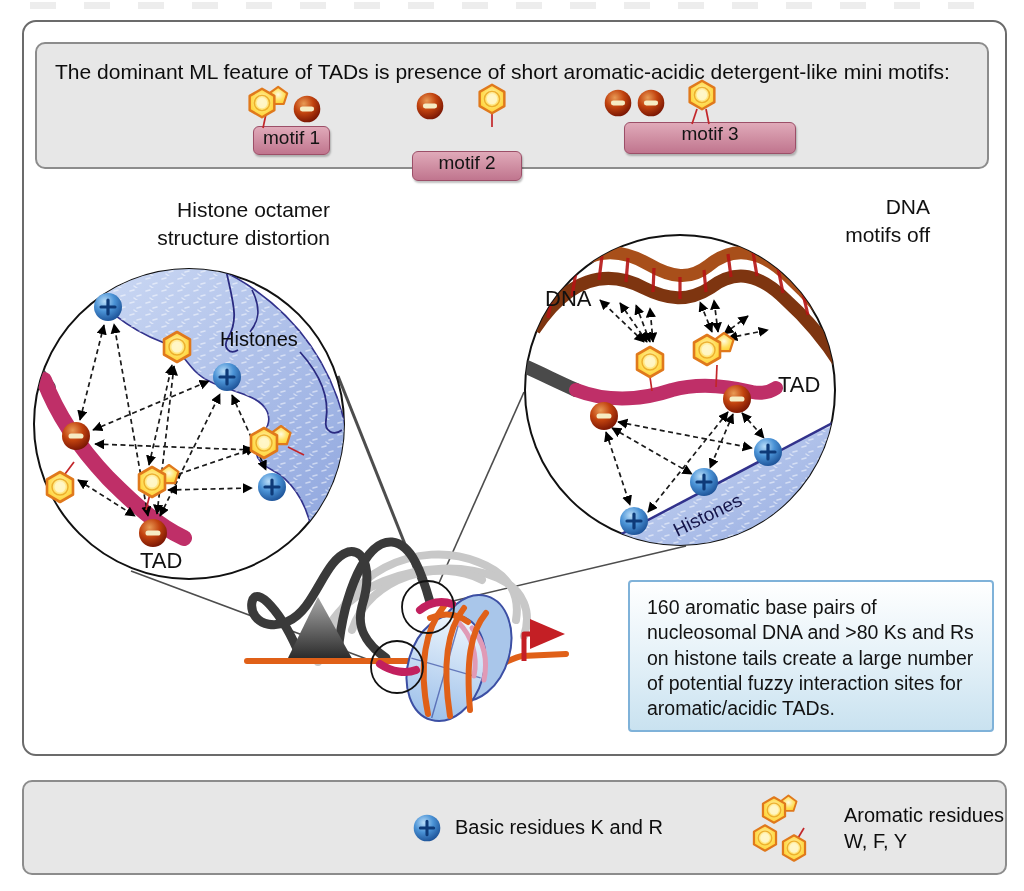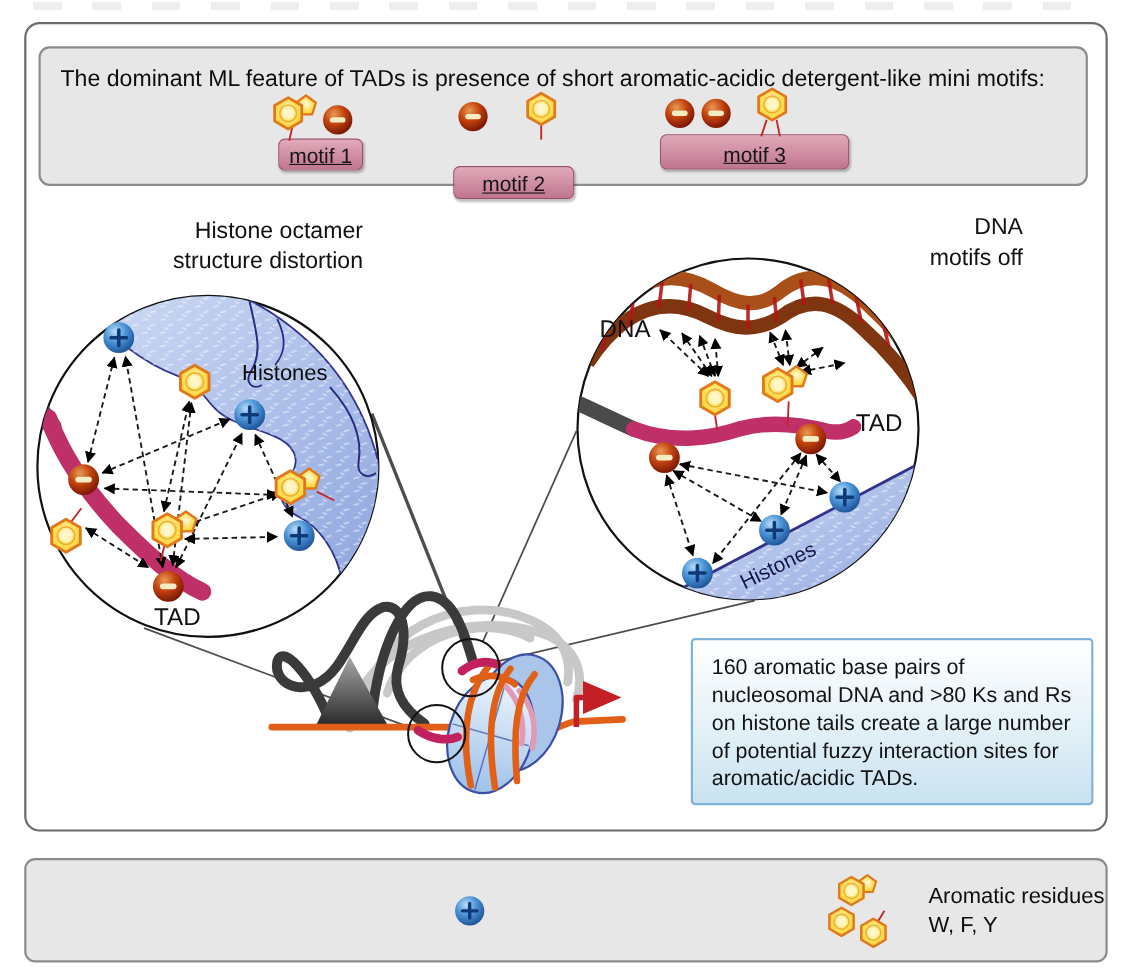--- a/index.html
+++ b/index.html
@@ -15,25 +15,25 @@
   #main-panel{left:22px;top:20px;width:981px;height:732px;background:#ffffff;
     border:2px solid #6b6b6b;border-radius:14px;}
 
   #banner{left:35px;top:42px;width:950px;height:123px;background:#e7e7e7;
     border:2px solid #8c8c8c;border-radius:10px;}
   #banner-title{left:55px;top:60px;width:930px;font-size:21px;color:#0d0d0d;}
 
   .motif-box{position:absolute;border:1.5px solid #9c4f68;border-radius:6px;
     background:linear-gradient(180deg,#e0aab9 0%,#c député 100%);
     background:linear-gradient(180deg,#e0aab9 0%,#c0758e 100%);
-    display:flex;align-items:flex-end;justify-content:center;
-    font-size:19px;color:#141414;box-shadow:1px 2px 2px rgba(0,0,0,0.25);text-decoration:underline;}
+    display:flex;align-items:flex-start;justify-content:center;
+    font-size:19px;color:#141414;box-shadow:1px 2px 2px rgba(0,0,0,0.25);}
   #motif1{left:253px;top:126px;width:75px;height:27px;}
   #motif2{left:412px;top:125px;width:108px;height:28px;margin-top:26px;}
-  #motif3{left:600px;top:122px;width:170px;height:30px;}
+  #motif3{left:624px;top:122px;width:170px;height:30px;}
 
   #svg-art{left:0;top:0;width:1024px;height:891px;pointer-events:none;}
 
   .ar{stroke:#1a1a1a;stroke-width:1.7;stroke-dasharray:5 3.5;fill:none;
       marker-start:url(#mA);marker-end:url(#mA);}
   .stick{stroke:#c2262a;stroke-width:1.7;fill:none;}
   .rung{stroke:#b51414;stroke-width:3.2;opacity:.9;}
   .conn{stroke:#4d4d4d;fill:none;}
 
   #left-title{left:50px;top:196px;width:280px;font-size:21px;line-height:1.35;}
@@ -330,20 +330,21 @@
 
   <div id="info-box" class="abs">
     <span>160 aromatic base pairs of nucleosomal DNA and &gt;80 Ks and Rs on histone tails create a large number of potential fuzzy interaction sites for aromatic/acidic TADs.</span>
   </div>
 
   <div id="legend-box" class="abs">
     <div id="legend-basic" class="legend-item">
       <svg width="30" height="30" viewBox="-15 -15 30 30">
         <use href="#basicBall" transform="scale(0.95)"></use>
       </svg>
+      <span>Basic residues K and R</span>
     </div>
     <div id="legend-aromatic" class="legend-item">
       <svg width="64" height="76" viewBox="0 0 64 76">
         <use href="#hexPair" transform="translate(22,20) scale(0.85)"></use>
         <use href="#hexS" transform="translate(13,48) scale(0.85)"></use>
         <line x1="46" y1="48" x2="52" y2="38" class="stick"></line>
         <use href="#hexS" transform="translate(42,58) scale(0.85)"></use>
       </svg>
       <span class="two-line">
         <span>Aromatic residues</span><br>

